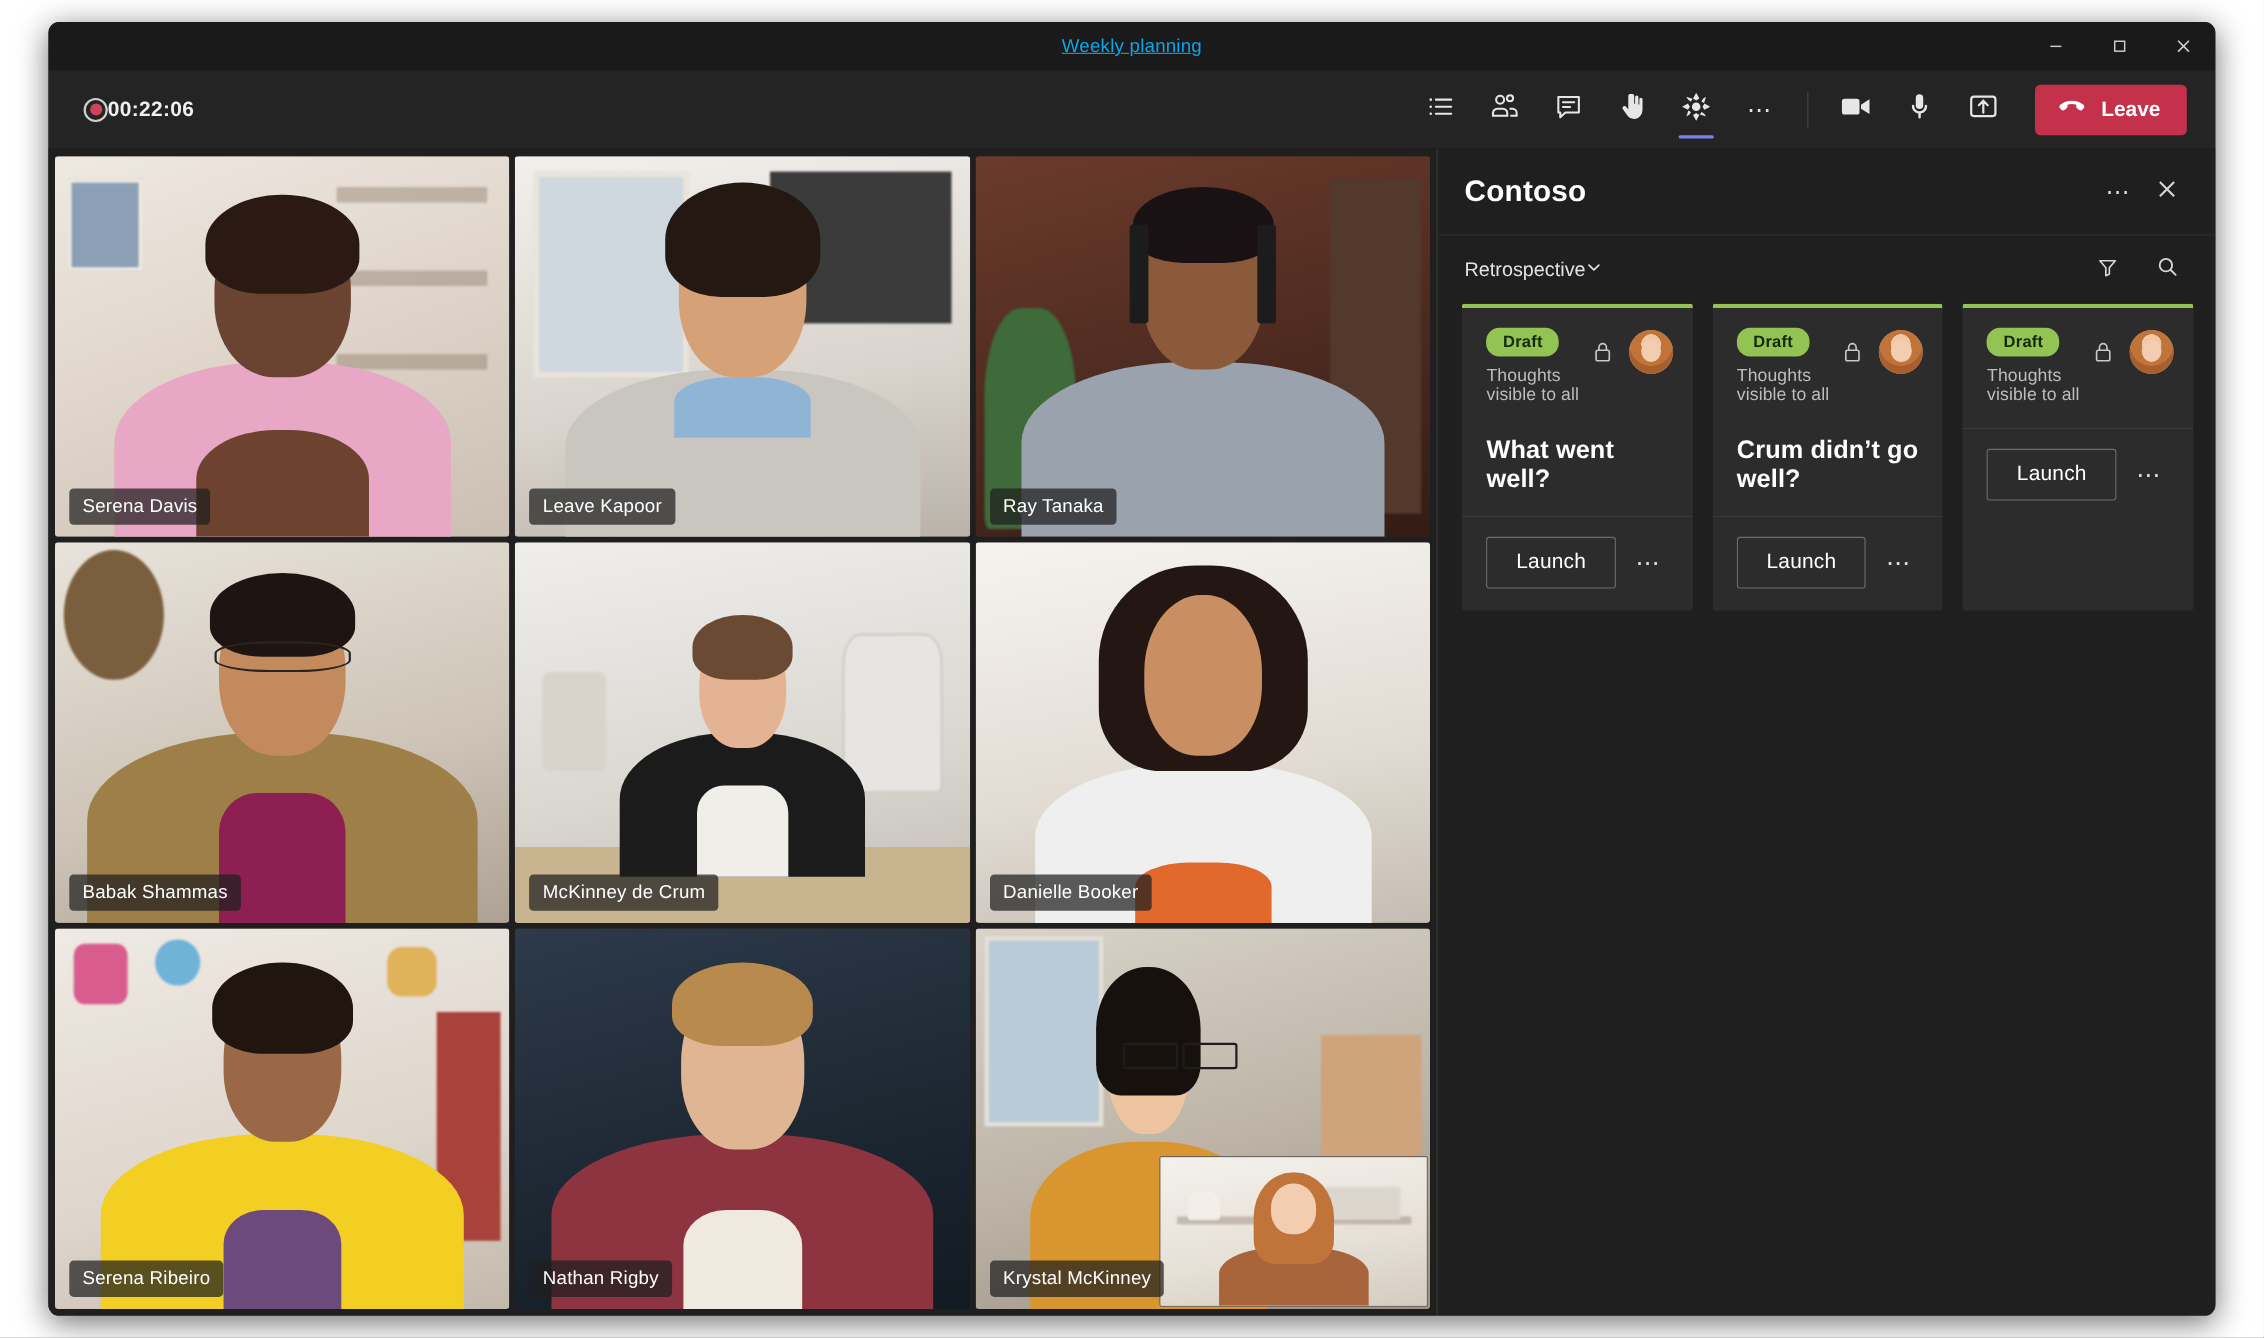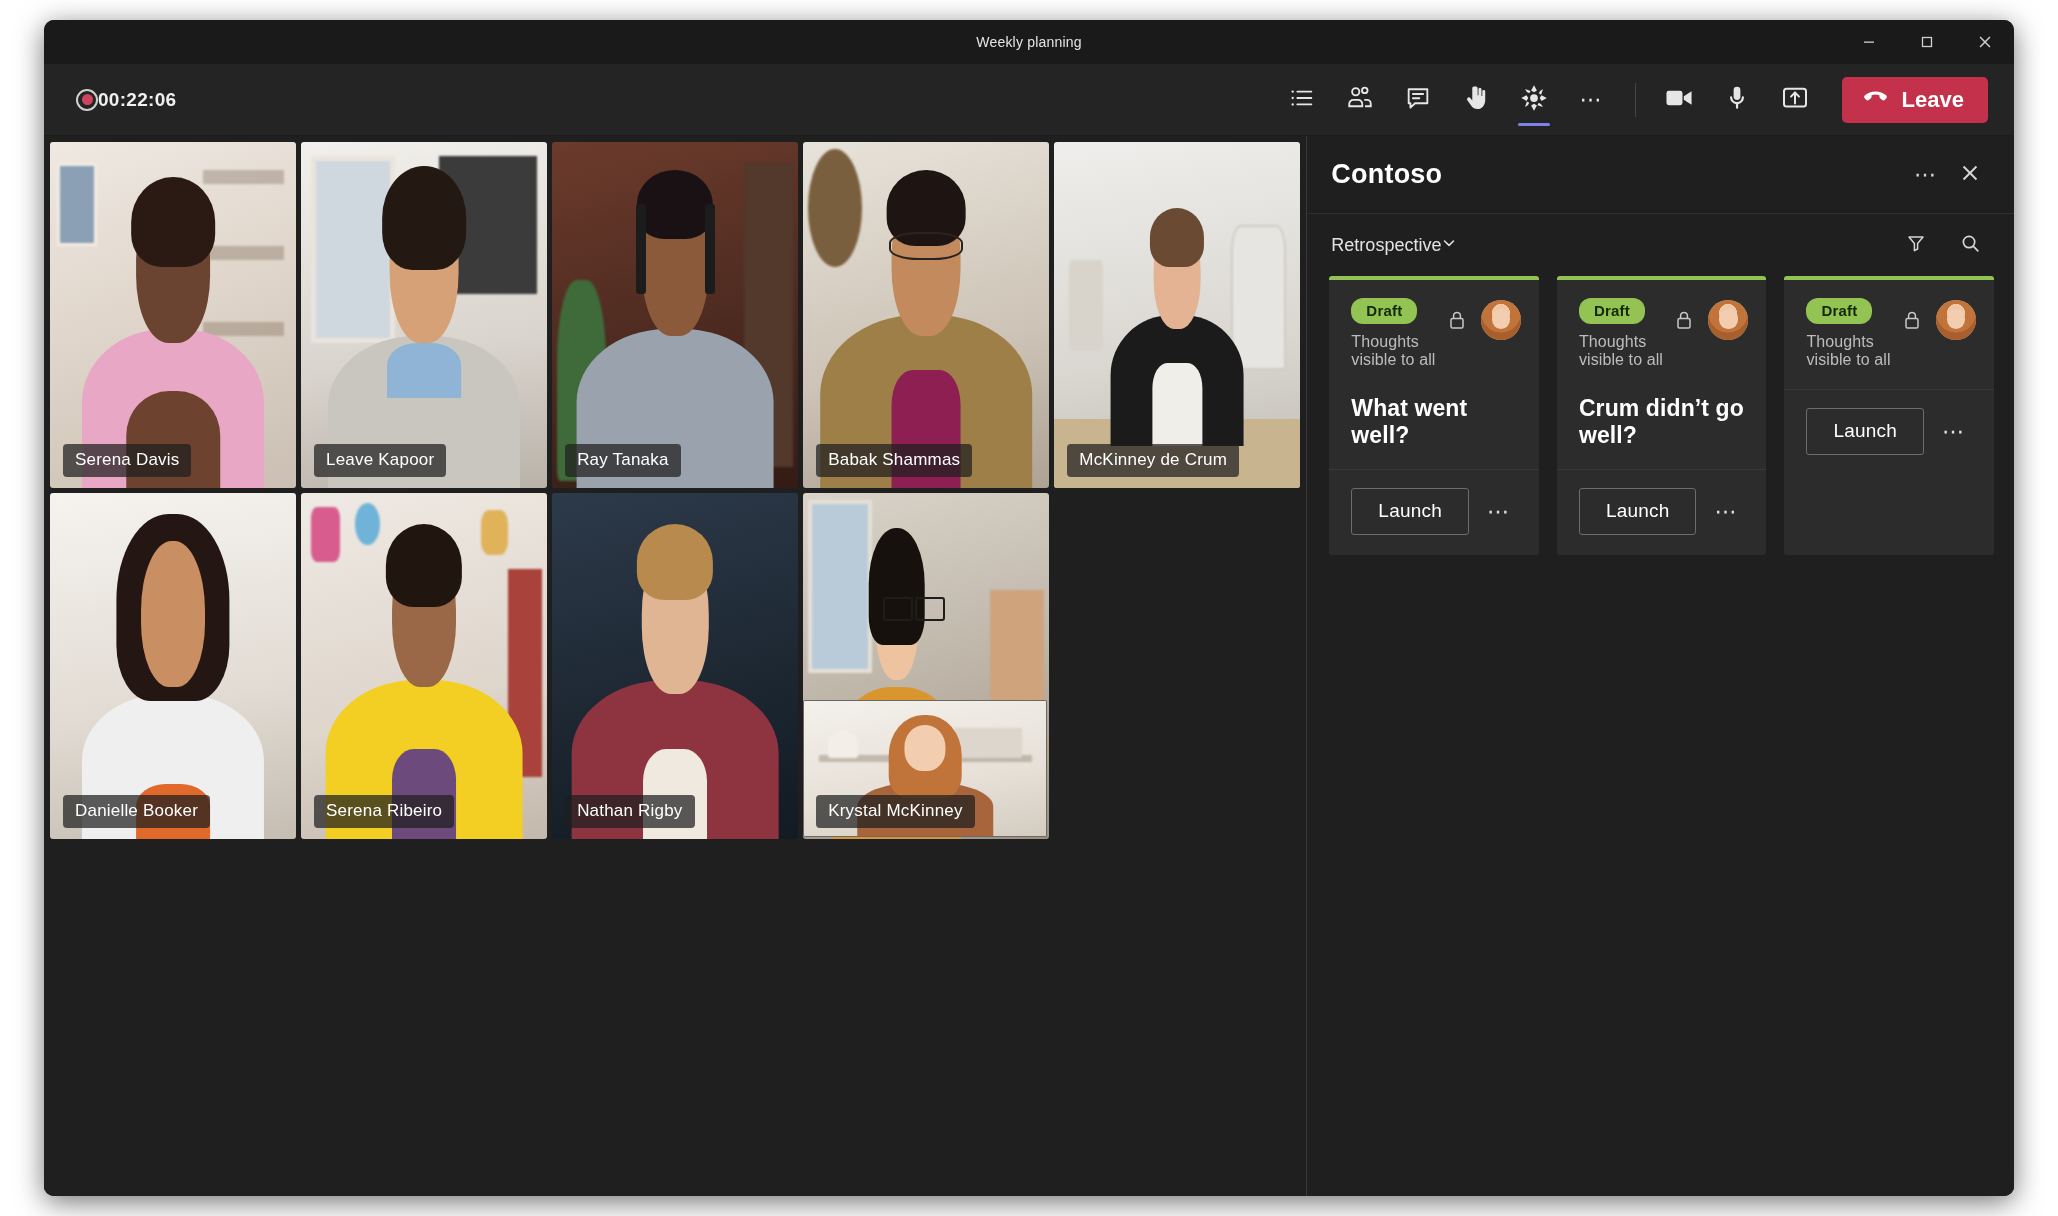--- a/index.html
+++ b/index.html
@@ -28,23 +28,24 @@
   
   #title-bar {
     position: relative;
     height: 44px;
     background: #1b1a1a;
     display: flex;
     align-items: center;
     justify-content: center;
   }
   #title-bar .title-text {
-    font-size: 14px;
-    color: #e5e5e5;
+    font-size: 17px;
+    color: #0ea5e9;
     letter-spacing: .2px;
+    text-decoration: underline;
   }
   .win-controls {
     position: absolute;
     right: 0; top: 0;
     height: 44px;
     display: flex;
     align-items: center;
   }
   .win-btn {
     width: 58px; height: 44px;
@@ -107,38 +108,38 @@
     margin: 0 14px;
   }
   #leave-button {
     margin-left: 18px;
     height: 46px;
     padding: 0 24px 0 20px;
     background: #c4314b;
     border-radius: 5px;
     display: flex; align-items: center; gap: 13px;
     color: #ffffff;
-    font-size: 22px;
+    font-size: 19px;
     font-weight: 600;
     white-space: nowrap;
   }
 
   
   #meeting-body {
     display: flex;
     height: calc(1176px - 44px - 72px);
     background: #201f1f;
   }
 
   
   #video-grid {
     width: 1512px;
     padding: 6px 6px 6px 6px;
     display: grid;
-    grid-template-columns: repeat(5, 1fr);
+    grid-template-columns: repeat(3, 1fr);
     grid-template-rows: repeat(3, 1fr);
     gap: 5px;
     background: #201f1f;
   }
   .video-tile {
     position: relative;
     overflow: hidden;
     border-radius: 3px;
     background: #2b2a2a;
   }

